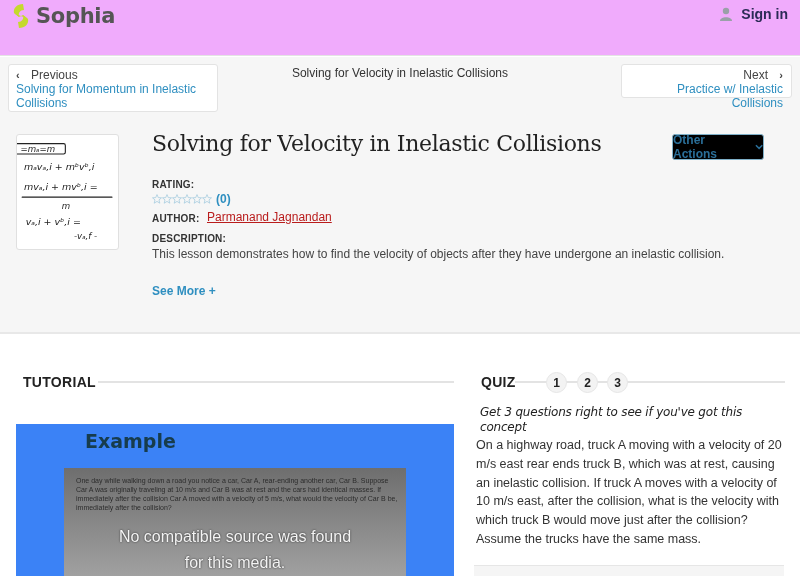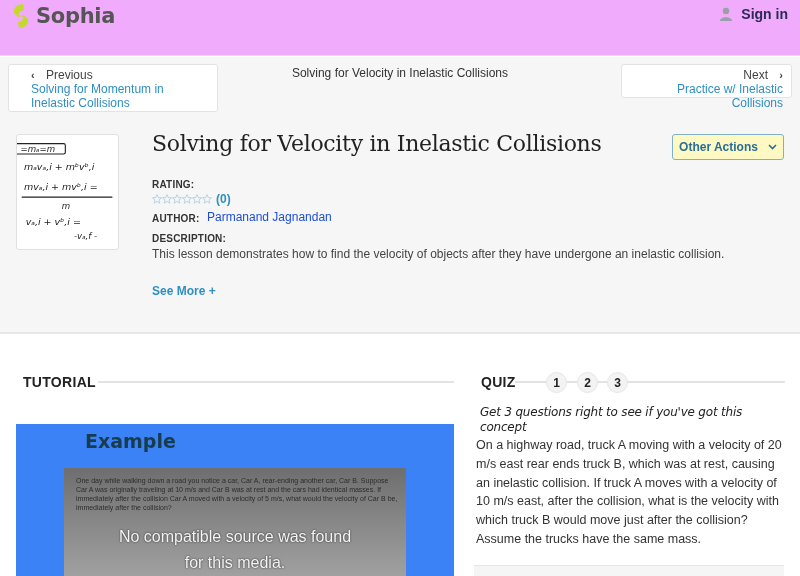--- a/index.html
+++ b/index.html
@@ -10,36 +10,36 @@
   .header { position: absolute; left: 0; top: 0; width: 800px; height: 56px; background: #f0abfc; border-bottom: 1px solid #e3e3e3; }
   .logo { position: absolute; left: 10px; top: 3px; height: 26px; display: flex; align-items: center; }
   .logo svg { width: 22px; height: 26px; }
   .logo-text { font-family: "DejaVu Sans", sans-serif; font-weight: bold; font-size: 21px; color: #555; margin-left: 4px; letter-spacing: -0.3px; }
   .signin { position: absolute; right: 12px; top: 6px; display: flex; align-items: center; font-weight: bold; font-size: 14px; color: #2a2a55; cursor: pointer; }
   .signin svg { width: 14px; height: 14px; margin-right: 8px; }
 
   
   .band { position: absolute; left: 0; top: 57px; width: 800px; height: 277px; background: #f6f6f6; border-bottom: 2px solid #e8e8e8; }
   .nav-prev, .nav-next { position: absolute; background: #fff; border: 1px solid #e3e3e3; border-radius: 3px; font-size: 12px; line-height: 14px; cursor: pointer; }
-  .nav-prev { left: 8px; top: 7px; width: 210px; height: 48px; padding: 3px 22px; }
+  .nav-prev { left: 8px; top: 7px; width: 210px; height: 48px; padding: 3px 7px; }
   .nav-next { left: 621px; top: 7px; width: 171px; height: 34px; padding: 3px 8px; text-align: right; }
   .nav-head { color: #444; }
   .nav-link { color: #2f8fc0; display: block; }
   .chev { font-weight: bold; font-size: 11px; display: inline-block; }
   .crumb-title { position: absolute; left: 250px; width: 300px; top: 9px; text-align: center; font-size: 12px; color: #333; }
 
   .thumb { position: absolute; left: 16px; top: 77px; width: 103px; height: 116px; background: #fff; border: 1px solid #e0e0e0; border-radius: 3px; overflow: hidden; }
   .thumb svg { width: 100%; height: 100%; }
 
   .lesson-title { position: absolute; left: 152px; top: 74px; font-family: "DejaVu Serif", serif; font-size: 22px; color: #222; letter-spacing: -0.3px; }
-  .other-actions { position: absolute; left: 672px; top: 77px; width: 112px; height: 26px; border: 1px solid #7fb0c8; border-radius: 3px; background: #fef9c3; color: #2a6f99; font-size: 12px; font-weight: bold; display: flex; align-items: center; justify-content: center; cursor: pointer; }
+  .other-actions { position: absolute; left: 672px; top: 77px; width: 92px; height: 26px; border: 1px solid #7fb0c8; border-radius: 3px; background: #000000; color: #2a6f99; font-size: 12px; font-weight: bold; display: flex; align-items: center; justify-content: center; cursor: pointer; }
   .other-actions svg { width: 9px; height: 6px; margin-left: 10px; }
 
   .meta-label { position: absolute; left: 152px; font-size: 10px; font-weight: bold; color: #333; letter-spacing: 0.2px; }
-  .meta-value { position: absolute; font-size: 12px; color: #1d4ed8; }
+  .meta-value { position: absolute; font-size: 12px; color: #b91c1c; text-decoration: underline; }
   .stars { position: absolute; left: 152px; top: 135px; display: flex; align-items: center; }
   .star { width: 10px; height: 10px; margin-right: 0px; }
   .rating-count { color: #2f8fc0; font-size: 12px; font-weight: bold; margin-left: 4px; cursor: pointer; }
   .desc { position: absolute; left: 152px; top: 190px; font-size: 12px; color: #444; }
   .see-more { position: absolute; left: 152px; top: 227px; font-size: 12px; font-weight: bold; color: #2f8fc0; cursor: pointer; }
 
   
   .section-head { position: absolute; font-weight: bold; font-size: 14px; color: #222; letter-spacing: 0.3px; margin-left: 7px; }
   .rule { position: absolute; height: 2px; background: #e3e3e3; }
   .video { position: absolute; left: 16px; top: 424px; width: 438px; height: 152px; background: #3b82f6; overflow: hidden; cursor: pointer; }

